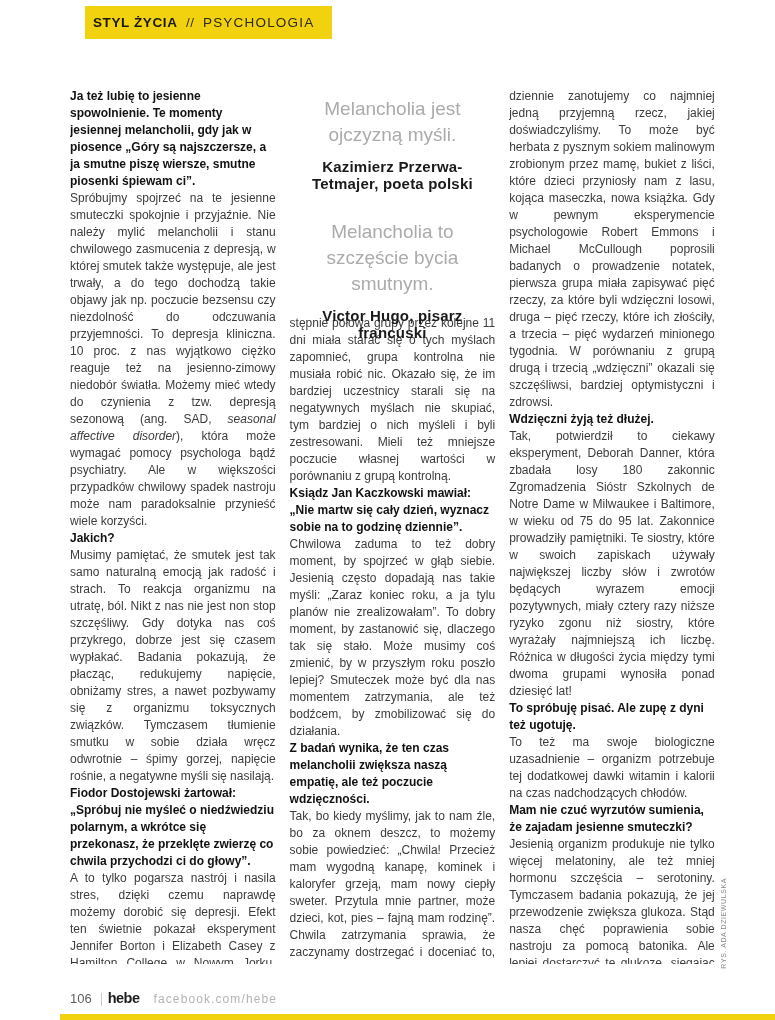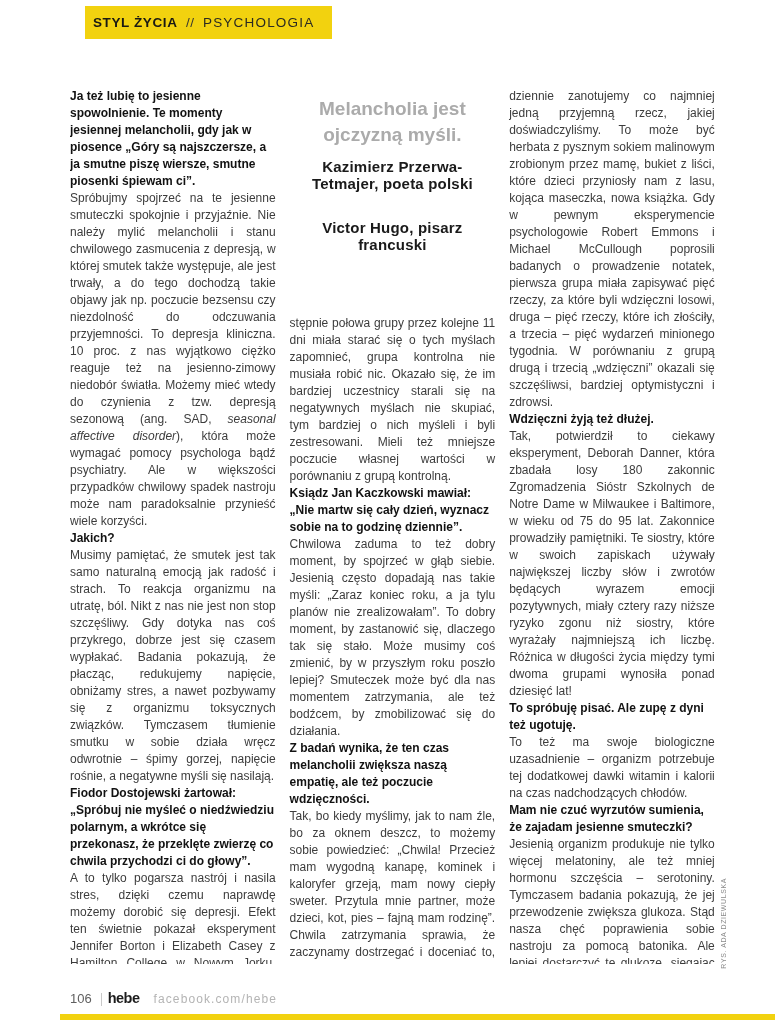--- a/index.html
+++ b/index.html
@@ -59,21 +59,21 @@
   .col-middle .col-body { padding-top: 227px; }
   .quote-block {
     position: absolute;
     top: 0; left: 0; right: 0;
     text-align: center;
   }
   .pull-quote {
     font-size: 19px;
     line-height: 26px;
     color: #ABABAB;
-    font-weight: bold;
+    font-weight: normal;
     margin-bottom: 10px;
   }
   .quote-attribution {
     font-size: 15px;
     font-weight: bold;
     color: #1a1a1a;
     letter-spacing: 0.2px;
     margin-bottom: 27px;
   }
   .q1 { margin-top: 8px; }
@@ -146,20 +146,21 @@
         <p class="normal"><span>Musimy pamiętać, że smutek jest tak samo naturalną emocją jak radość i strach. To reakcja organizmu na utratę, ból. Nikt z nas nie jest non stop szczęśliwy. Gdy dotyka nas coś przykrego, dobrze jest się czasem wypłakać. Badania pokazują, że płacząc, redukujemy napięcie, obniżamy stres, a nawet pozbywamy się z organizmu toksycznych związków. Tymczasem tłumienie smutku w sobie działa wręcz odwrotnie – śpimy gorzej, napięcie rośnie, a negatywne myśli się nasilają.</span></p>
         <p class="bold"><span>Fiodor Dostojewski żartował: „Spróbuj nie myśleć o niedźwiedziu polarnym, a wkrótce się przekonasz, że przeklęte zwierzę co chwila przychodzi ci do głowy”.</span></p>
         <p class="normal"><span>A to tylko pogarsza nastrój i nasila stres, dzięki czemu naprawdę możemy dorobić się depresji. Efekt ten świetnie pokazał eksperyment Jennifer Borton i Elizabeth Casey z Hamilton College w Nowym Jorku, które prosiły badanych, by opisali najbardziej przygnębiające myśli na własny temat. Na-</span></p>
       </div>
   </div>
 
   <div class="column col-middle">
     <div class="quote-block">
       <div class="pull-quote q1">Melancholia jest ojczyzną myśli.</div>
       <div class="quote-attribution">Kazimierz Przerwa-Tetmajer, poeta polski</div>
+      <div class="pull-quote">Melancholia to szczęście bycia smutnym.</div>
       <div class="quote-attribution">Victor Hugo, pisarz francuski</div>
     </div>
     <div class="col-body">
         <p class="normal"><span>stępnie połowa grupy przez kolejne 11 dni miała starać się o tych myślach zapomnieć, grupa kontrolna nie musiała robić nic. Okazało się, że im bardziej uczestnicy starali się na negatywnych myślach nie skupiać, tym bardziej o nich myśleli i byli zestresowani. Mieli też mniejsze poczucie własnej wartości w porównaniu z grupą kontrolną.</span></p>
         <p class="bold"><span>Ksiądz Jan Kaczkowski mawiał: „Nie martw się cały dzień, wyznacz sobie na to godzinę dziennie”.</span></p>
         <p class="normal"><span>Chwilowa zaduma to też dobry moment, by spojrzeć w głąb siebie. Jesienią często dopadają nas takie myśli: „Zaraz koniec roku, a ja tylu planów nie zrealizowałam”. To dobry moment, by zastanowić się, dlaczego tak się stało. Może musimy coś zmienić, by w przyszłym roku poszło lepiej? Smuteczek może być dla nas momentem zatrzymania, ale też bodźcem, by zmobilizować się do działania.</span></p>
         <p class="bold"><span>Z badań wynika, że ten czas melancholii zwiększa naszą empatię, ale też poczucie wdzięczności.</span></p>
         <p class="normal"><span>Tak, bo kiedy myślimy, jak to nam źle, bo za oknem deszcz, to możemy sobie powiedzieć: „Chwila! Przecież mam wygodną kanapę, kominek i kaloryfer grzeją, mam nowy ciepły sweter. Przytula mnie partner, może dzieci, kot, pies – fajną mam rodzinę”. Chwila zatrzymania sprawia, że zaczynamy dostrzegać i doceniać to, co nam na co dzień umyka: drobne przyjemności.</span></p>
       </div>
   </div>

